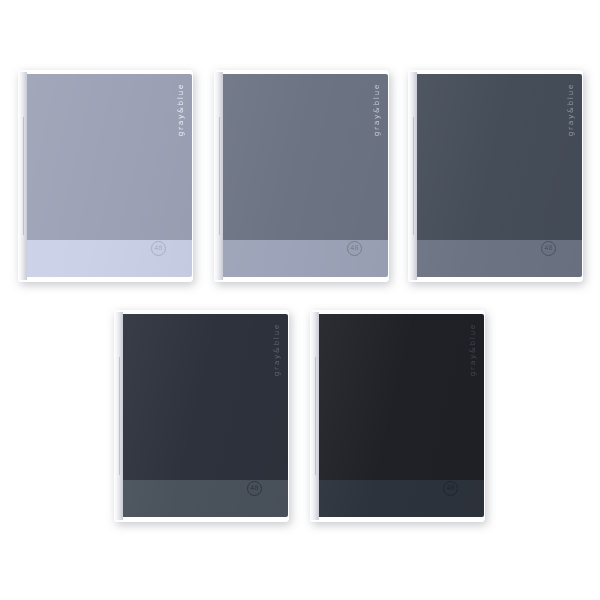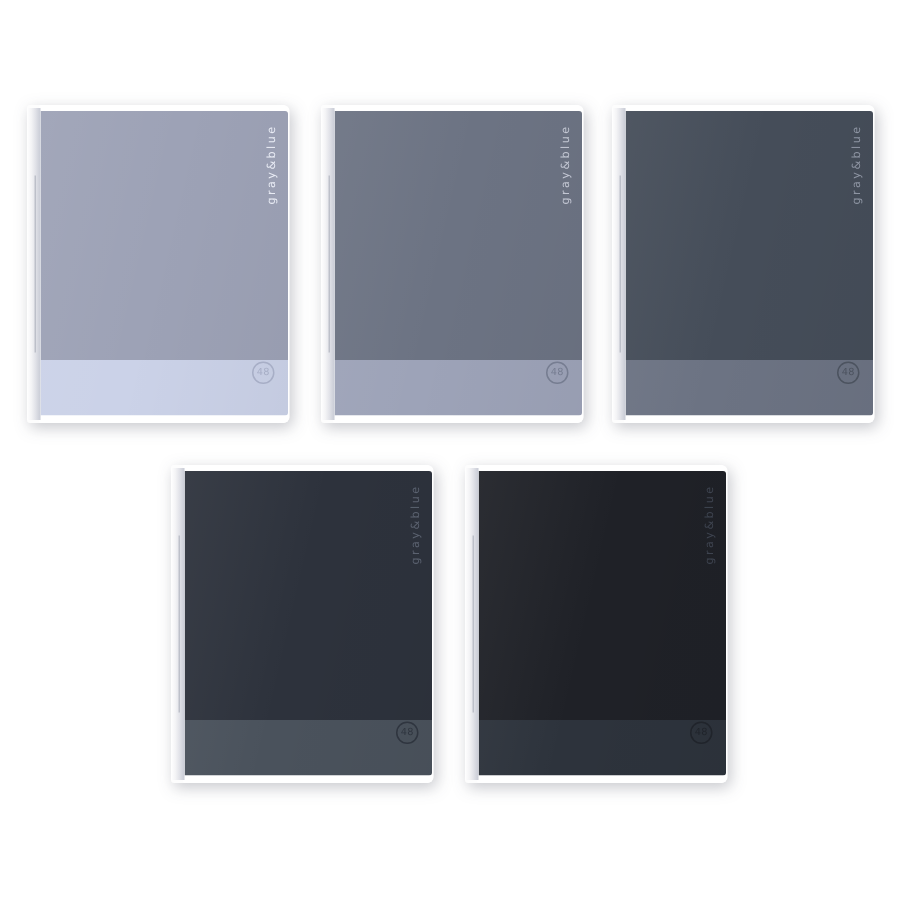--- a/index.html
+++ b/index.html
@@ -68,21 +68,21 @@
     font-weight:400;
     line-height:1;
     white-space:nowrap;
     z-index:5;
     font-family:"DejaVu Sans", sans-serif;
   }
 
   
   .badge{
     position:absolute;
-    right:9px;bottom:21px;
+    right:26px;bottom:21px;
     width:15px;height:15px;
     border-radius:50%;
     border:1px solid currentColor;
     display:flex;align-items:center;justify-content:center;
     font-size:6.5px;
     letter-spacing:0.2px;
     line-height:1;
     z-index:6;
     box-sizing:border-box;
     font-family:"DejaVu Sans", sans-serif;

